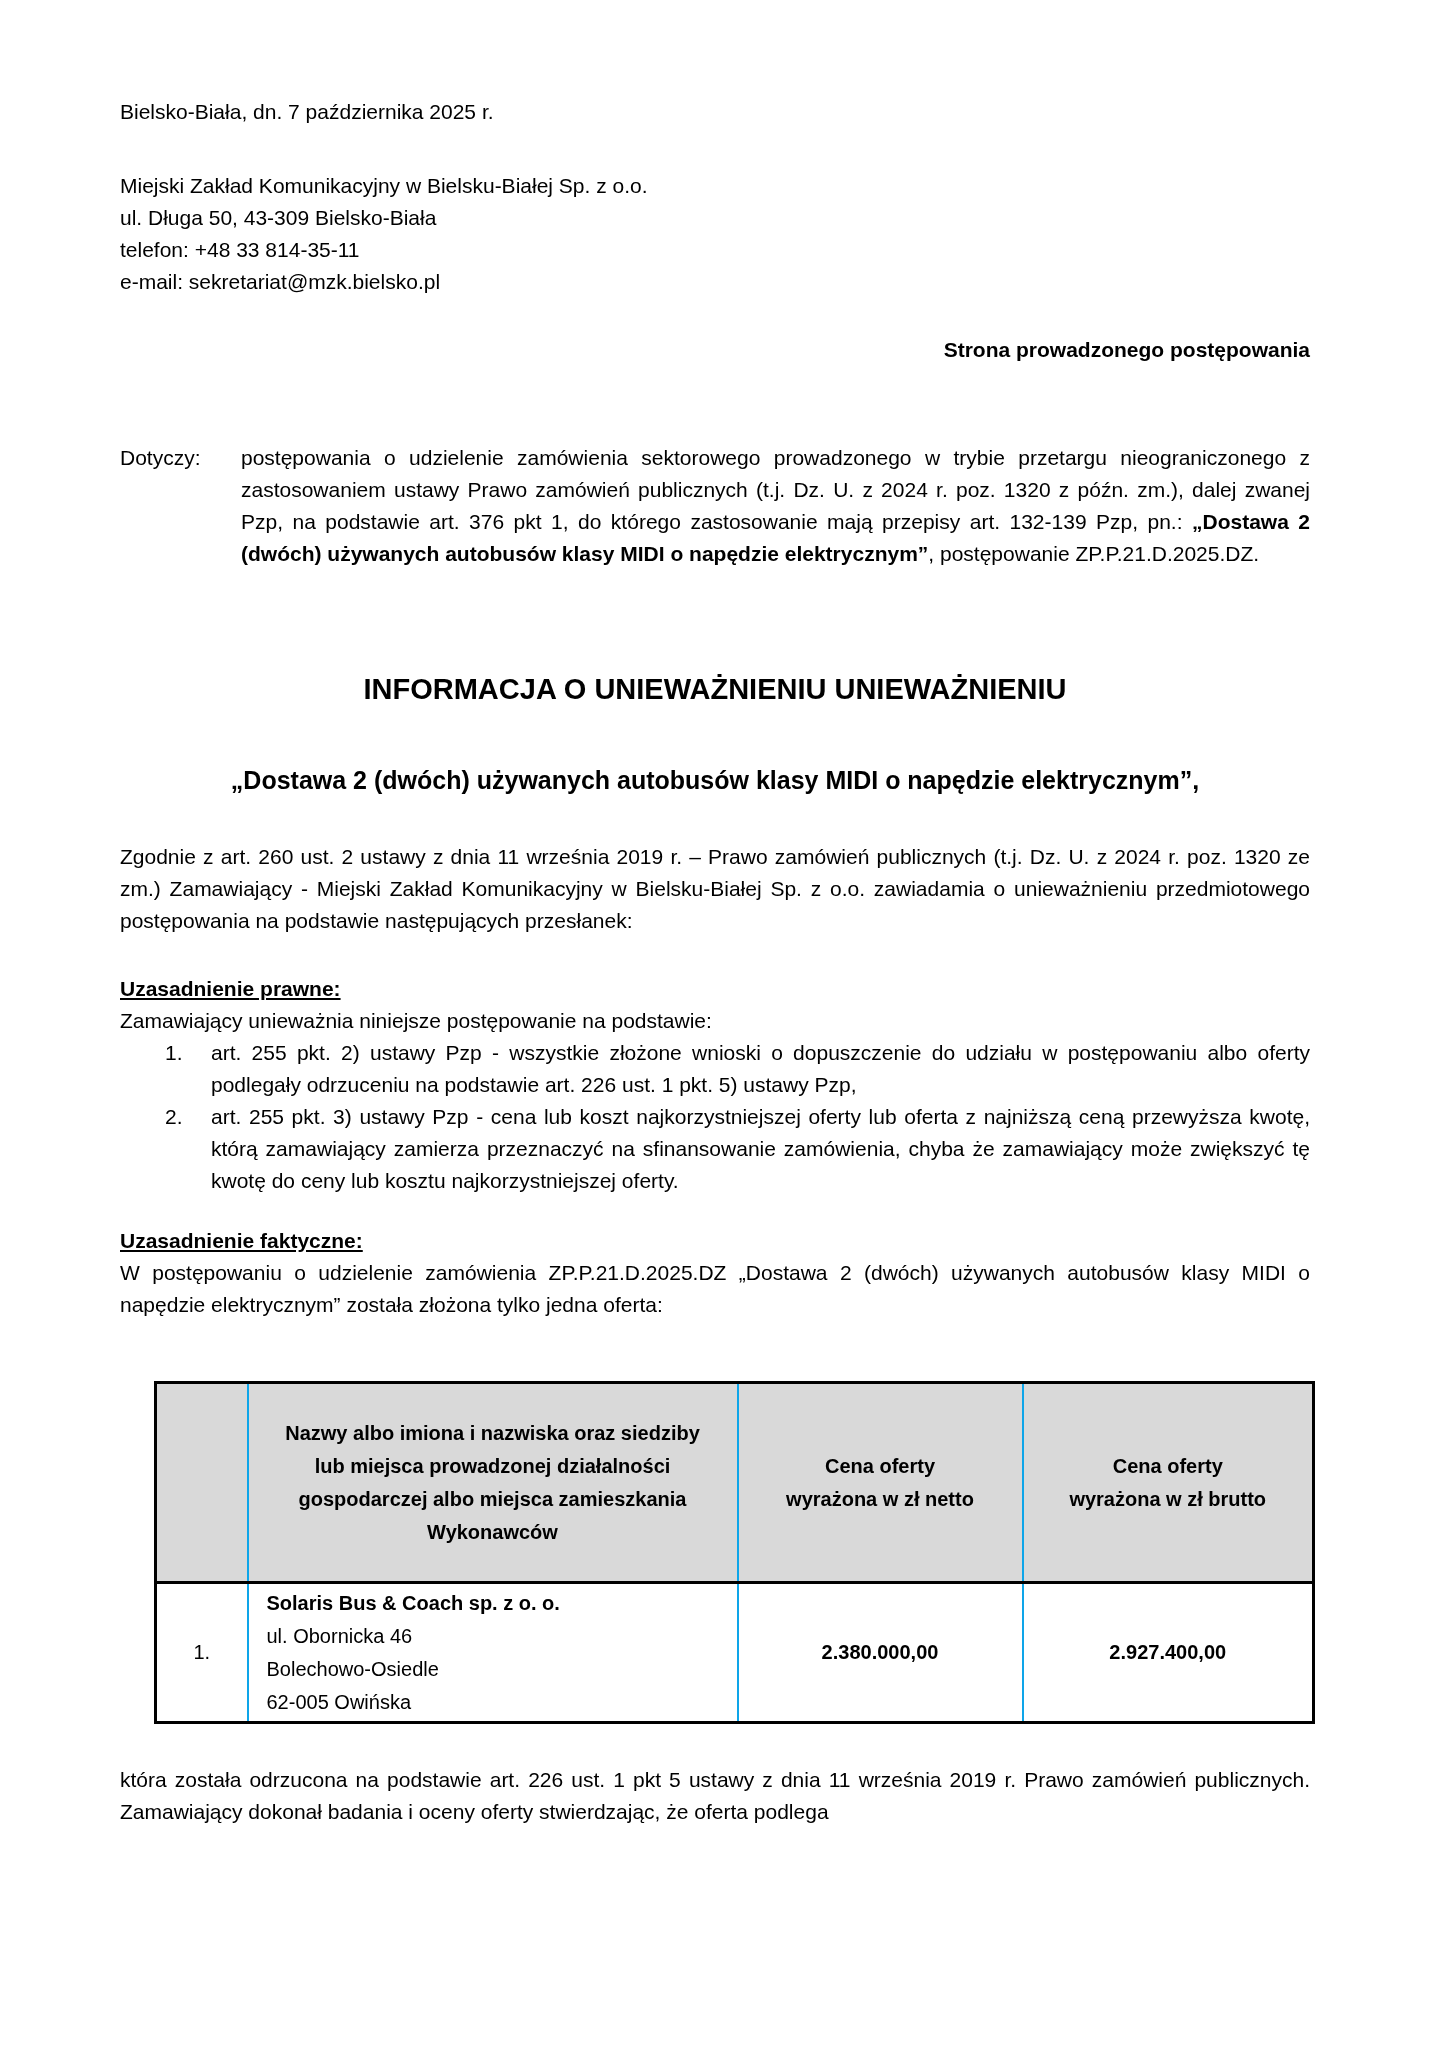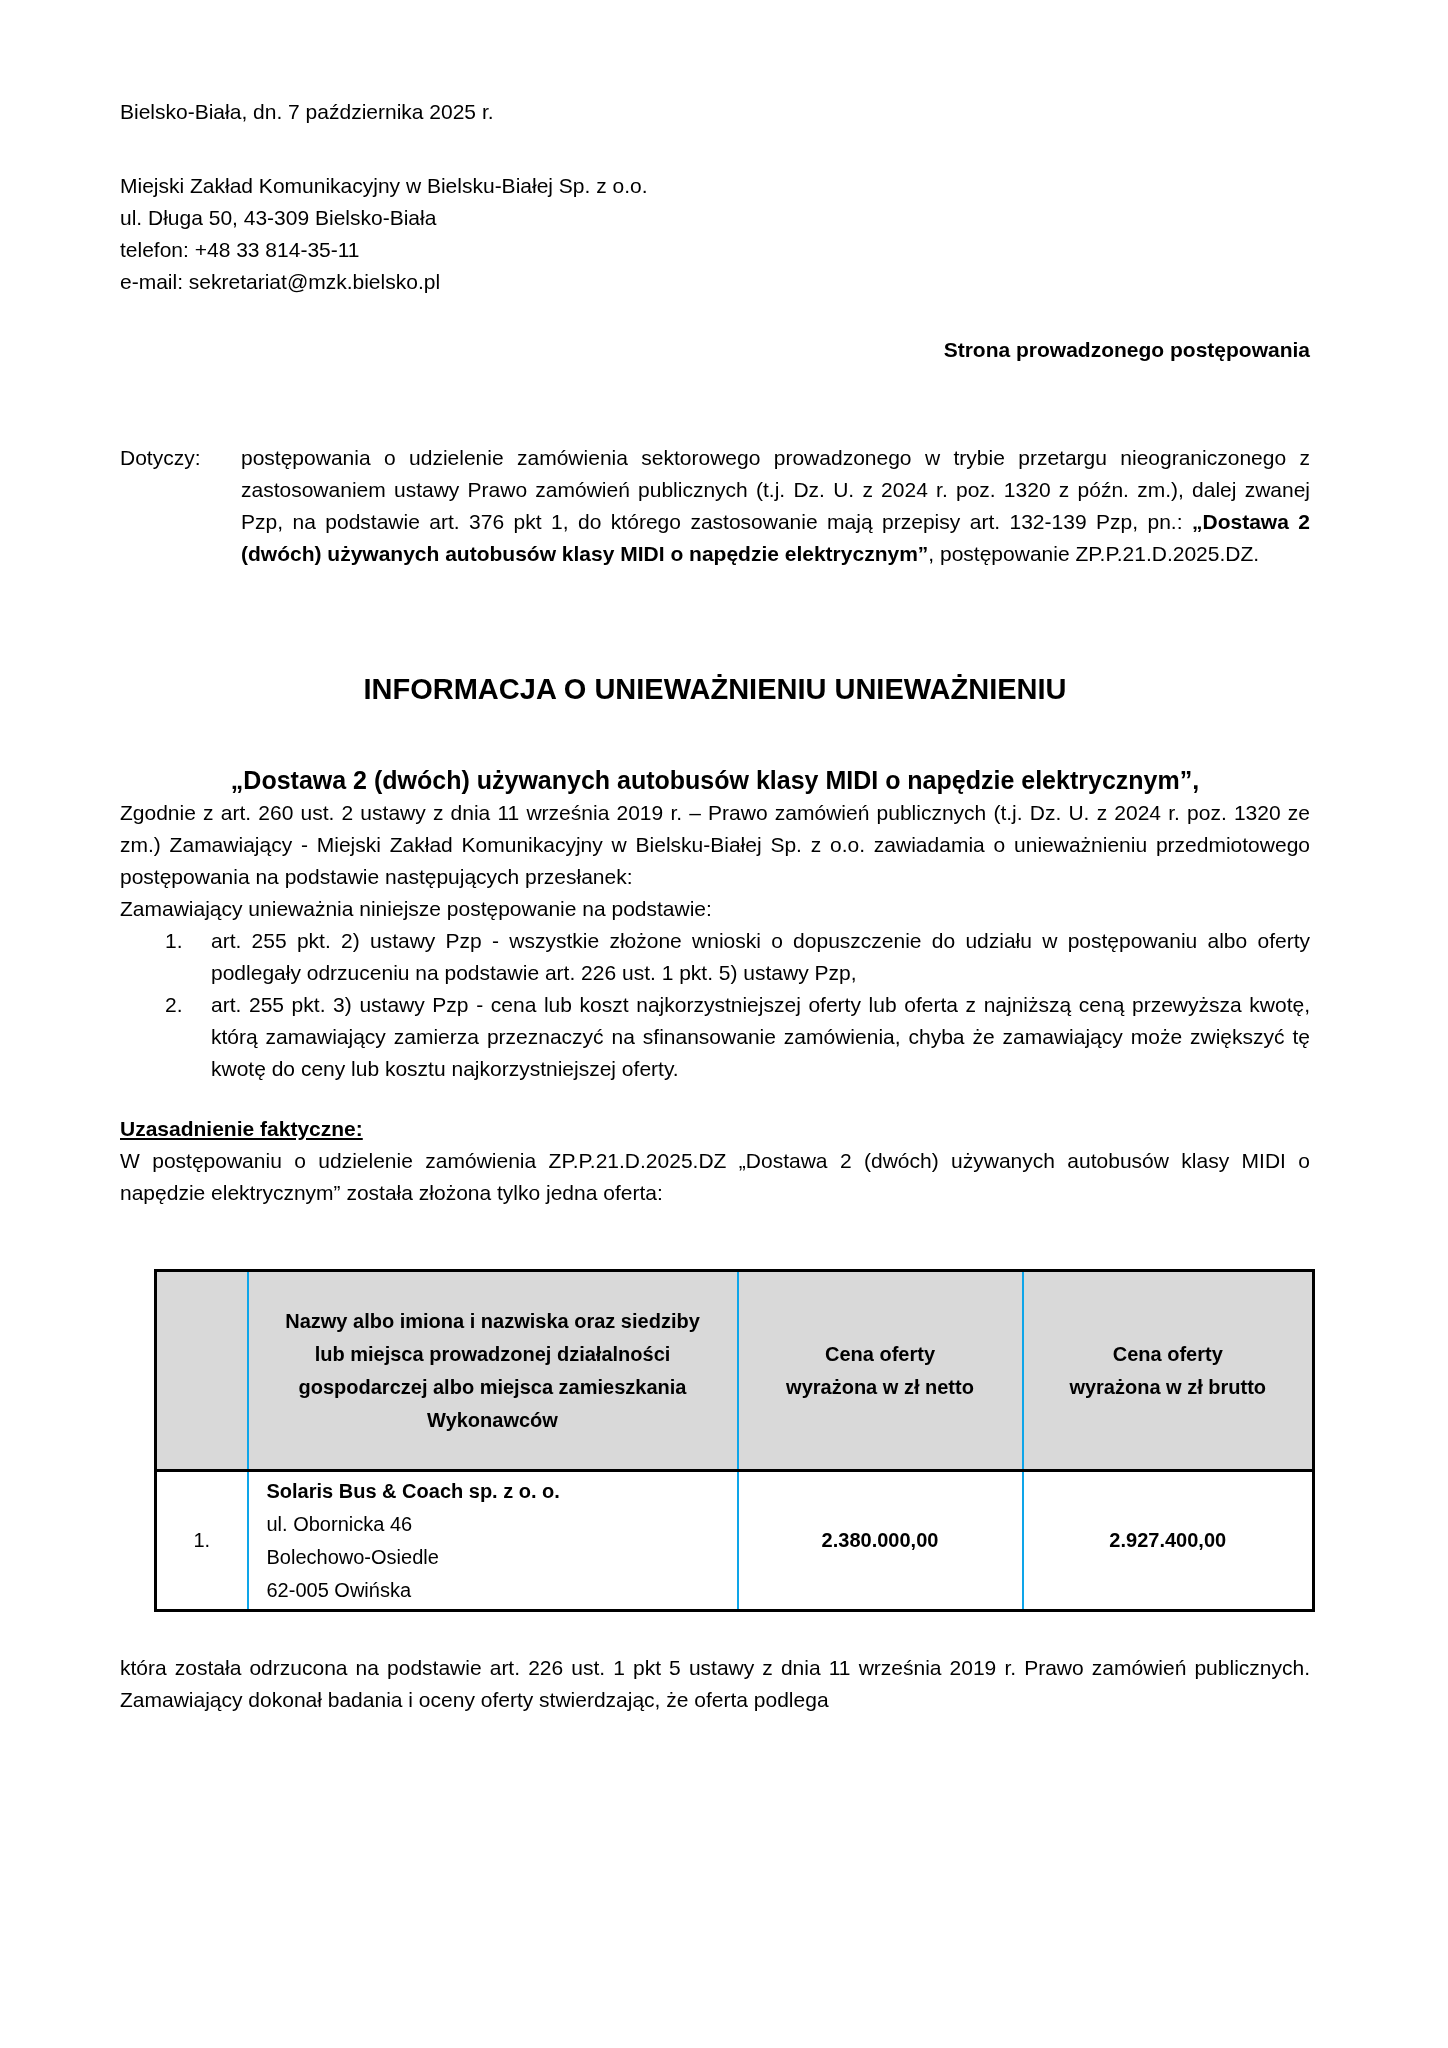--- a/index.html
+++ b/index.html
@@ -25,21 +25,21 @@
   .title {
     margin: 100px 0 0 0; text-align: center;
     font-size: 29px; font-weight: bold; line-height: 38px;
   }
   .subtitle {
     margin: 56px 0 0 0; text-align: center;
     font-size: 25px; font-weight: bold; line-height: 33px;
   }
 
   .para { margin: 0; text-align: justify; line-height: 32px; }
-  .intro { }
+  .intro { margin-top: 44px; }
 
   .section-heading {
     font-weight: bold; text-decoration: underline; line-height: 32px;
   }
   .legal-heading { margin-top: 36px; }
   .factual-heading { margin-top: 28px; }
 
   .lead { line-height: 32px; }
 
   .list-item { display: flex; line-height: 32px; }
@@ -96,20 +96,21 @@
     <div class="subject-label">Dotyczy:</div>
     <div class="subject-text"><span>postępowania o udzielenie zamówienia sektorowego prowadzonego w trybie przetargu nieograniczonego z zastosowaniem ustawy Prawo zamówień publicznych (t.j. Dz. U. z 2024 r. poz. 1320 z późn. zm.), dalej zwanej Pzp, na podstawie art. 376 pkt 1, do którego zastosowanie mają przepisy art. 132-139 Pzp, pn.: </span><b>„Dostawa 2 (dwóch) używanych autobusów klasy MIDI o napędzie elektrycznym”</b><span>, postępowanie ZP.P.21.D.2025.DZ.</span></div>
   </div>
 
   <h1 class="title">INFORMACJA O UNIEWAŻNIENIU UNIEWAŻNIENIU</h1>
 
   <h2 class="subtitle">„Dostawa 2 (dwóch) używanych autobusów klasy MIDI o napędzie elektrycznym”,</h2>
 
   <p class="para intro">Zgodnie z art. 260 ust. 2 ustawy z dnia 11 września 2019 r. – Prawo zamówień publicznych (t.j. Dz. U. z 2024 r. poz. 1320 ze zm.) Zamawiający - Miejski Zakład Komunikacyjny w Bielsku-Białej Sp. z o.o. zawiadamia o unieważnieniu przedmiotowego postępowania na podstawie następujących przesłanek:</p>
 
+  <div class="section-heading legal-heading">Uzasadnienie prawne:</div>
   <div class="lead">Zamawiający unieważnia niniejsze postępowanie na podstawie:</div>
 
   <div class="list-item">
     <div class="num">1.</div>
     <div class="li-text">art. 255 pkt. 2) ustawy Pzp - wszystkie złożone wnioski o dopuszczenie do udziału w postępowaniu albo oferty podlegały odrzuceniu na podstawie art. 226 ust. 1 pkt. 5) ustawy Pzp,</div>
   </div>
   <div class="list-item">
     <div class="num">2.</div>
     <div class="li-text">art. 255 pkt. 3) ustawy Pzp - cena lub koszt najkorzystniejszej oferty lub oferta z najniższą ceną przewyższa kwotę, którą zamawiający zamierza przeznaczyć na sfinansowanie zamówienia, chyba że zamawiający może zwiększyć tę kwotę do ceny lub kosztu najkorzystniejszej oferty.</div>
   </div>

